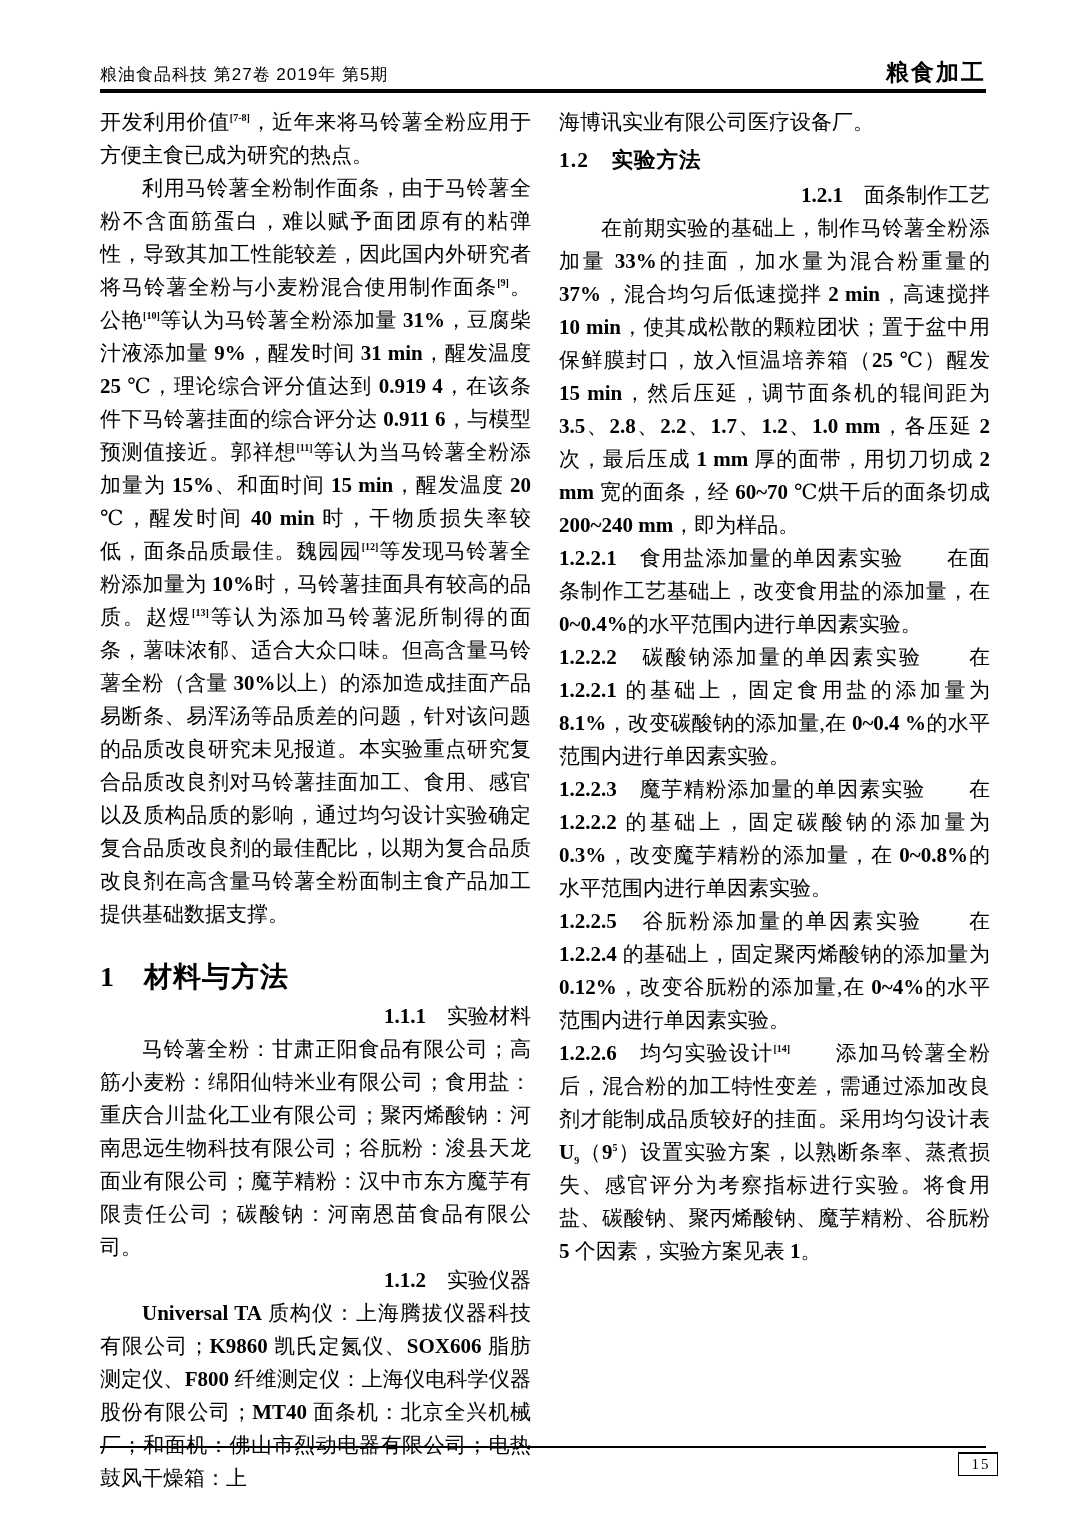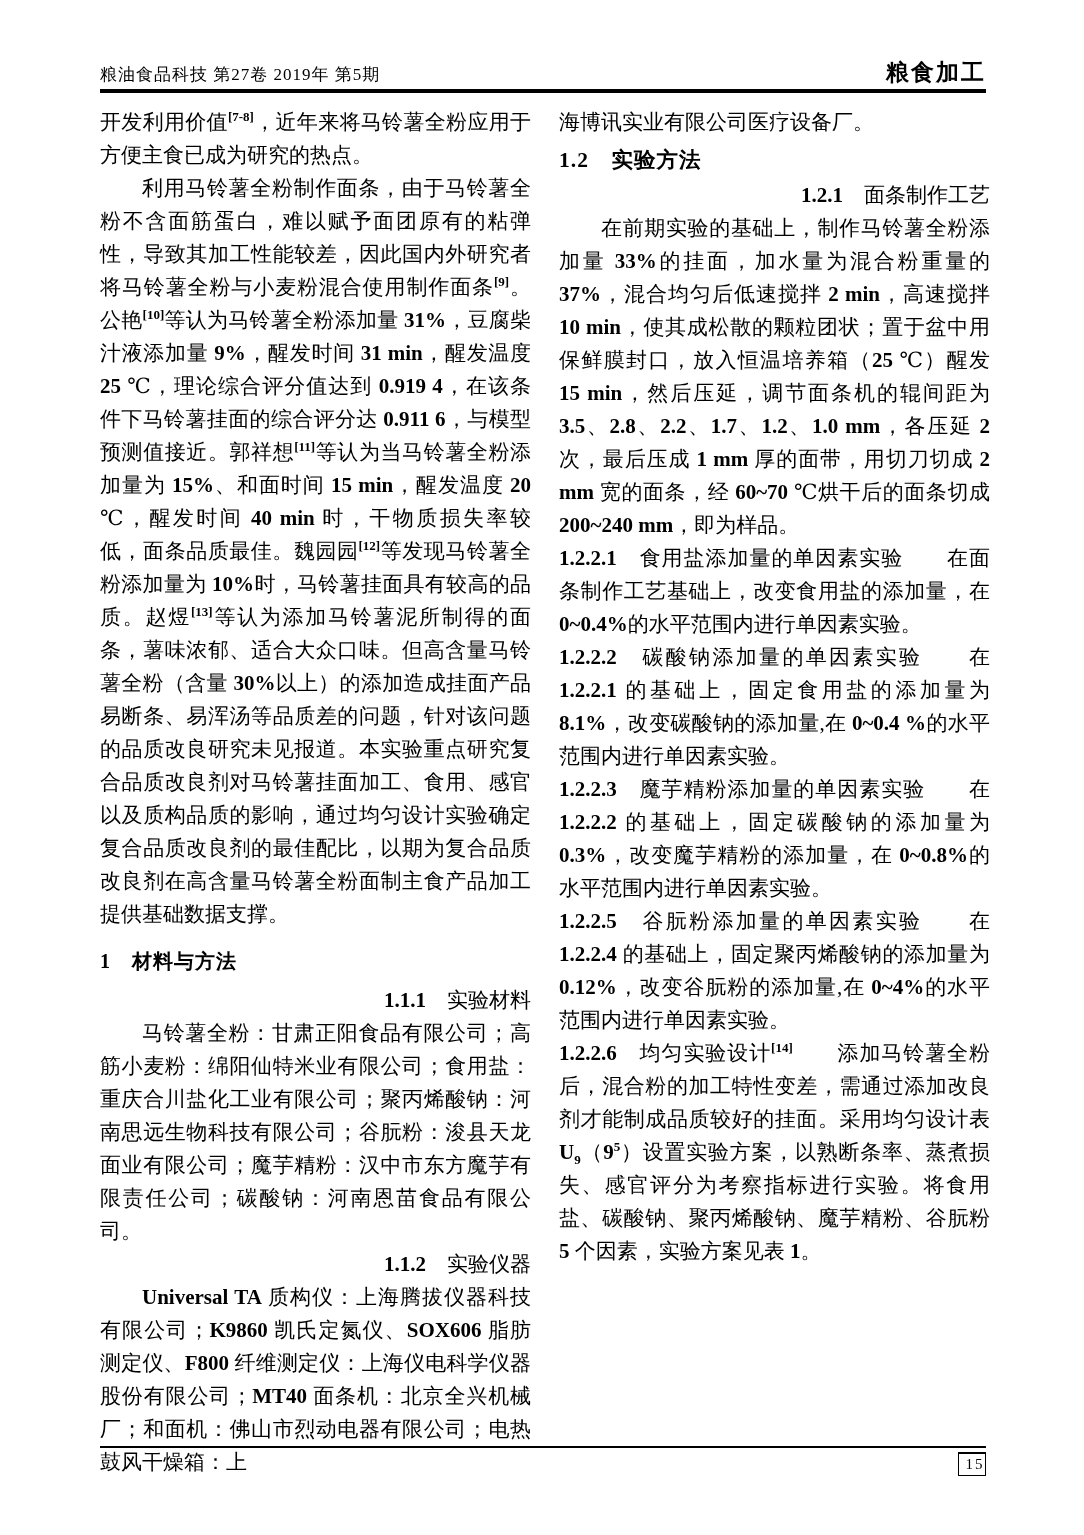--- a/index.html
+++ b/index.html
@@ -1,33 +1,33 @@
 <!DOCTYPE html>
 <html><head>
 <meta charset="utf-8">
 <style>
   *{margin:0;padding:0;box-sizing:border-box}
   html,body{width:1084px;height:1535px;overflow:hidden}
   body{background:#fff;color:#000;font-family:"Liberation Serif","DejaVu Serif",serif;position:relative}
   .page{position:absolute;inset:0;background:#ffffff}
   .header{position:absolute;left:100px;width:886px;top:54px;height:34px;display:flex;justify-content:space-between;align-items:flex-end}
-  .journal{font-family:Liberation Serif, serif;font-size:17px;letter-spacing:1px;padding-bottom:2px}
+  .journal{font-family:Liberation Sans, sans-serif;font-size:17px;letter-spacing:1px;padding-bottom:2px}
   .section-label{font-family:Liberation Mono, monospace;font-size:23px;font-weight:bold;letter-spacing:2px}
   .header-rule{position:absolute;left:100px;width:886px;top:89px;height:3.5px;background:#000}
   .columns{position:absolute;left:100px;top:106px;width:890px;display:flex;justify-content:space-between}
   .col{width:431px;font-size:21px;line-height:33px;text-align:justify}
   .col p{margin:0}
   p.indent{text-indent:2em}
   .lat{font-family:"Liberation Serif","DejaVu Serif",serif;font-weight:bold}
-  sup,sub{font-family:"Liberation Serif","DejaVu Serif",serif;font-weight:bold;font-size:13px;line-height:0}
-  .h1{font-family:"Liberation Sans","DejaVu Sans",sans-serif;font-weight:bold;font-size:20px;line-height:34px;margin:13px 0 6px;text-align:left;letter-spacing:1px}
+  sup,sub{font-family:"Liberation Serif","DejaVu Serif",serif;font-weight:bold;font-size:10px;line-height:0}
+  .h1{font-family:"Liberation Sans","DejaVu Sans",sans-serif;font-weight:bold;font-size:28px;line-height:34px;margin:29px 0 6px;text-align:left;letter-spacing:1px}
   .h2{font-family:"Liberation Sans","DejaVu Sans",sans-serif;font-weight:bold;font-size:21.5px;line-height:33px;margin:5px 0 2px;text-align:left;letter-spacing:1px}
   .h3{line-height:33px;text-align:right}
   .footer-rule{position:absolute;left:100px;width:886px;top:1446px;height:2px;background:#000}
-  .page-number{position:absolute;left:958px;top:1452px;width:28px;height:24px;border:1px solid #000;border-top:2.5px solid #000;font-size:15px;letter-spacing:2px;display:flex;align-items:center;justify-content:center;padding-left:6px}
+  .page-number{position:absolute;left:958px;top:1452px;width:40px;height:24px;border:1px solid #000;border-top:2.5px solid #000;font-size:15px;letter-spacing:2px;display:flex;align-items:center;justify-content:center;padding-left:6px}
 </style>
 </head>
 <body>
 
 <div class="page">
   <div class="header">
     <div class="journal">粮油食品科技 第27卷 2019年 第5期</div>
     <div class="section-label">粮食加工</div>
   </div>
   <div class="header-rule"></div>

